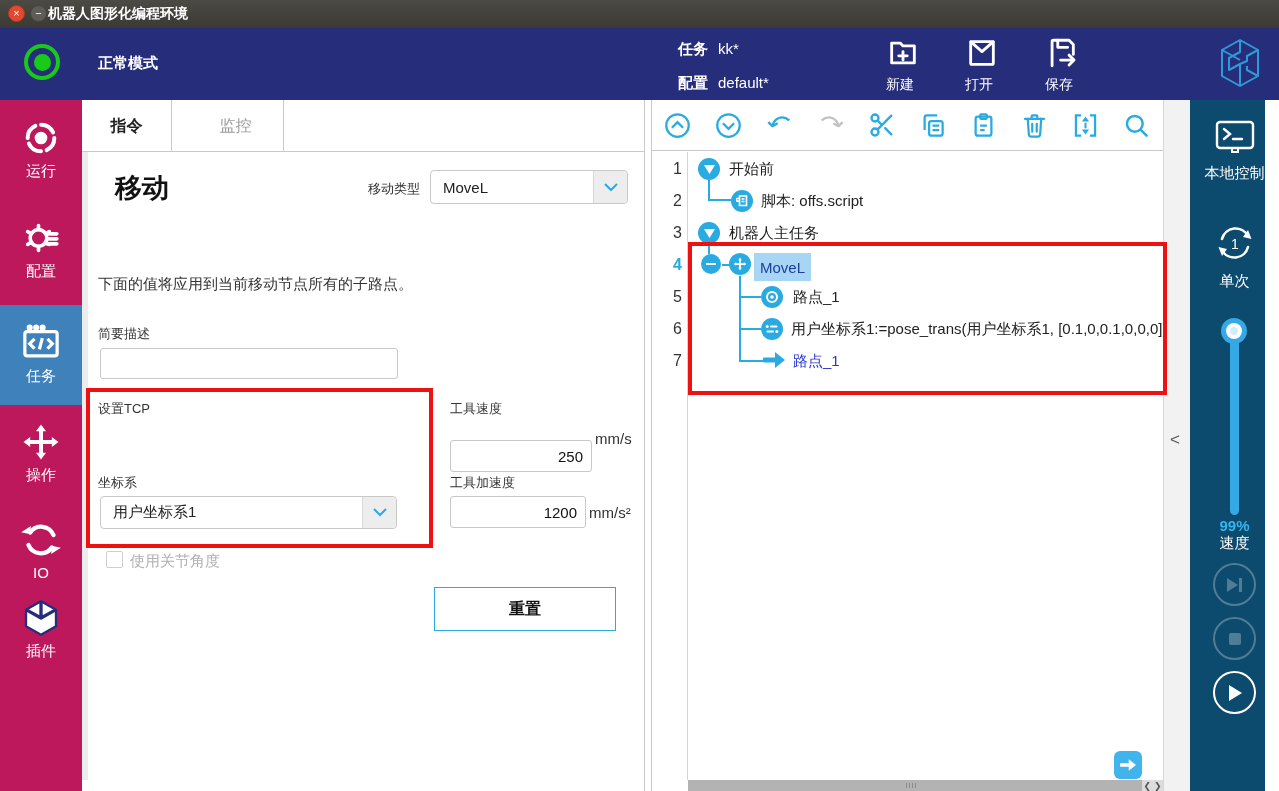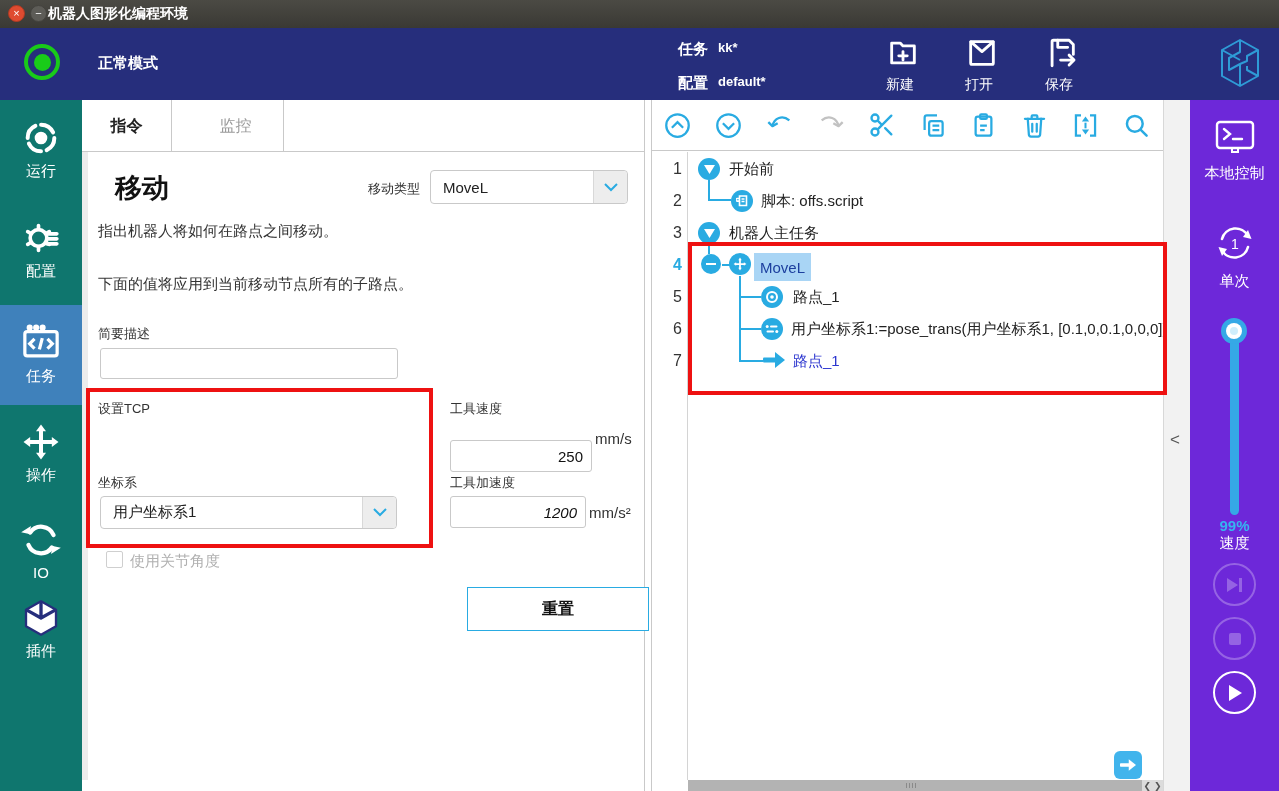--- a/index.html
+++ b/index.html
@@ -17,27 +17,27 @@
   .tb-min { left:30px; background:#5d5c57; border:1px solid #44433e; }
   .tb-title { left:48px; top:5px; font-size:14px; font-weight:bold; color:#fff; }
 
   
   .header { left:0; top:28px; width:1279px; height:72px; background:#262e7c; color:#fff; }
   .status-ring { left:24px; top:16px; width:36px; height:36px; border-radius:50%;
     border:4px solid #19cb19; display:flex; align-items:center; justify-content:center; }
   .status-dot { width:17px; height:17px; border-radius:50%; background:#19cb19; }
   .mode-label { left:98px; top:26px; font-size:15px; font-weight:bold; }
   .hmeta-label { font-size:15px; font-weight:bold; }
-  .hmeta-value { font-size:13px; font-weight:bold; }
+  .hmeta-value { font-size:15px; font-weight:normal; }
   .h-action { width:64px; text-align:left; color:#fff; cursor:pointer; }
   .h-action .lab { font-size:14px; margin-top:2px; }
   .icon-line { stroke:#fff; stroke-width:2; fill:none; stroke-linecap:round; stroke-linejoin:round; }
 
   
-  .lsidebar { left:0; top:100px; width:82px; height:691px; background:#0f766e; }
+  .lsidebar { left:0; top:100px; width:82px; height:691px; background:#be185d; }
   .ls-item { left:0; width:82px; height:86px; color:#fff; text-align:center; cursor:pointer; }
   .ls-item .lab { font-size:15px; margin-top:4px; }
   .ls-active { background:#3f81bb; }
   .ls-ico { display:flex; justify-content:center; }
 
   
   .dpanel { left:82px; top:100px; width:563px; height:691px; background:#fff; border-right:1px solid #c9c9c9; }
   .tabbar { left:0; top:0; width:562px; height:52px; border-bottom:1px solid #c9c9c9; background:#fff; }
   .tab { top:0; height:52px; display:flex; align-items:center; justify-content:center; font-size:16px; cursor:pointer; }
   .tab1 { left:0; width:90px; font-weight:bold; color:#222; border-right:1px solid #c9c9c9; }
@@ -49,21 +49,21 @@
   .dropdown { background:#fff; border:1px solid #c9c9c9; border-radius:4px; display:flex; align-items:center; cursor:pointer; }
   .dd-text { flex:1; padding-left:12px; font-size:15px; color:#222; }
   .dd-chev { width:34px; align-self:stretch; background:#ededed; border-left:1px solid #d8d8d8;
     border-radius:0 4px 4px 0; display:flex; align-items:center; justify-content:center; color:#29abe2; }
   .txt-input { border:1px solid #c9c9c9; border-radius:3px; background:#fff; font-size:15px;
     font-family:"Liberation Sans","DejaVu Sans",sans-serif; color:#111; padding:0 8px; outline:none; }
   .num-input { text-align:right; }
   .unit { font-size:15px; color:#333; }
   .chkbox { width:17px; height:17px; border:1px solid #cfcfcf; background:#fff; border-radius:2px; }
   .chk-label { font-size:15px; color:#b0b0b0; }
-  .reset-btn { left:385px; top:487px; width:182px; height:44px; background:#fff; border:1px solid #29abe2;
+  .reset-btn { left:352px; top:487px; width:182px; height:44px; background:#fff; border:1px solid #29abe2;
     font-size:16px; font-weight:bold; color:#111; display:flex; align-items:center; justify-content:center; cursor:pointer; }
 
   
   .tpanel { left:651px; top:100px; width:512px; height:691px; background:#fff; border-left:1px solid #c9c9c9; }
   .t-toolbar { left:0; top:0; width:511px; height:51px; border-bottom:1px solid #c9c9c9; background:#fff;
     display:flex; align-items:center; }
   .t-ico { width:51px; display:flex; justify-content:center; color:#29abe2; cursor:pointer; }
   .t-ico.disabled { color:#c2c2c2; }
   .gutter-line { left:35px; top:52px; width:1px; height:628px; background:#d4d4d4; }
   .rownum { left:0; width:30px; text-align:right; font-size:16px; color:#333; height:32px; line-height:32px; }
@@ -81,21 +81,21 @@
   .hscroll-grip { left:218px; top:3px; width:12px; height:5px;
     background:repeating-linear-gradient(90deg,#8a8a8a 0 1px,transparent 1px 3px); }
   .hscroll-corner { left:490px; top:0; width:21px; height:11px; background:#dcdcdc; color:#555;
     font-size:9px; display:flex; align-items:center; justify-content:center; gap:3px; cursor:pointer; }
 
   
   .cstrip { left:1163px; top:100px; width:27px; height:691px; background:#f2f2f2; border-left:1px solid #d8d8d8; }
   .c-chev { left:6px; top:330px; font-size:17px; color:#555; cursor:pointer; }
 
   
-  .rsidebar { left:1190px; top:100px; width:89px; height:691px; background:#6d28d9; color:#fff; }
+  .rsidebar { left:1190px; top:100px; width:75px; height:691px; background:#0c4a6e; color:#fff; }
   .rs-label { width:89px; text-align:center; font-size:15px; color:#fff; }
   .rs-center { width:89px; display:flex; justify-content:center; }
   .slider-track { left:40px; top:225px; width:9px; height:190px; border-radius:5px; background:#35a8e6; cursor:pointer; }
   .slider-handle { left:31px; top:218px; width:26px; height:26px; border-radius:50%;
     background:#35a8e6; border:0; display:flex; align-items:center; justify-content:center; cursor:pointer; }
   .slider-handle .inner { width:16px; height:16px; border-radius:50%; background:#fff;
     display:flex; align-items:center; justify-content:center; }
   .slider-handle .core { width:8px; height:8px; border-radius:50%; background:#cfeefc; }
   .speed-pct { width:89px; text-align:center; font-size:15px; font-weight:bold; color:#35b6f0; }
   .pb-btn { left:23px; width:43px; height:43px; border-radius:50%; display:flex; align-items:center; justify-content:center; cursor:pointer; }
@@ -257,21 +257,20 @@
   <div class="abs fld-label" style="left:286px; top:80px;">移动类型</div>
   <div class="abs dropdown" style="left:348px; top:70px; width:198px; height:34px;">
     <div class="dd-text">MoveL</div>
     <div class="dd-chev">
       <svg width="14" height="9" viewBox="0 0 14 9">
           <polyline points="1,1 7,7 13,1" fill="none" stroke="currentColor" stroke-width="2"></polyline>
         </svg>
     </div>
   </div>
 
-  <div class="abs desc" style="left:16px; top:122px;">指出机器人将如何在路点之间移动。</div>
   <div class="abs desc" style="left:16px; top:175px;">下面的值将应用到当前移动节点所有的子路点。</div>
 
   <div class="abs fld-label" style="left:16px; top:225px;">简要描述</div>
   <input class="abs txt-input" style="left: 18px; top: 248px; width: 298px; height: 31px;" value="">
 
   <div class="abs fld-label" style="left:16px; top:300px;">设置TCP</div>
 
   <div class="abs fld-label" style="left:16px; top:374px;">坐标系</div>
   <div class="abs dropdown" style="left:18px; top:396px; width:297px; height:33px;">
     <div class="dd-text">用户坐标系1</div>
@@ -283,21 +282,21 @@
   </div>
 
   <div class="abs chkbox" style="left:24px; top:451px;"></div>
   <div class="abs chk-label" style="left:48px; top:452px;">使用关节角度</div>
 
   <div class="abs fld-label" style="left:368px; top:300px;">工具速度</div>
   <input class="abs txt-input num-input" style="left: 368px; top: 340px; width: 142px; height: 32px;" value="250">
   <div class="abs unit" style="left:513px; top:330px;">mm/s</div>
 
   <div class="abs fld-label" style="left:368px; top:374px;">工具加速度</div>
-  <input class="abs txt-input num-input" style="left: 368px; top: 396px; width: 136px; height: 32px; font-style: italic;" value="1200">
+  <input class="abs txt-input num-input" style="left: 368px; top: 396px; width: 136px; height: 32px;" value="1200">
   <div class="abs unit" style="left:507px; top:404px;">mm/s²</div>
 
   <div class="abs reset-btn">重置</div>
 </div>
 
 <div class="abs tpanel">
   <div class="abs t-toolbar">
     <div class="t-ico">
         <svg width="27" height="27" viewBox="0 0 24 24">
           <g fill="none" stroke="currentColor" stroke-width="2">

